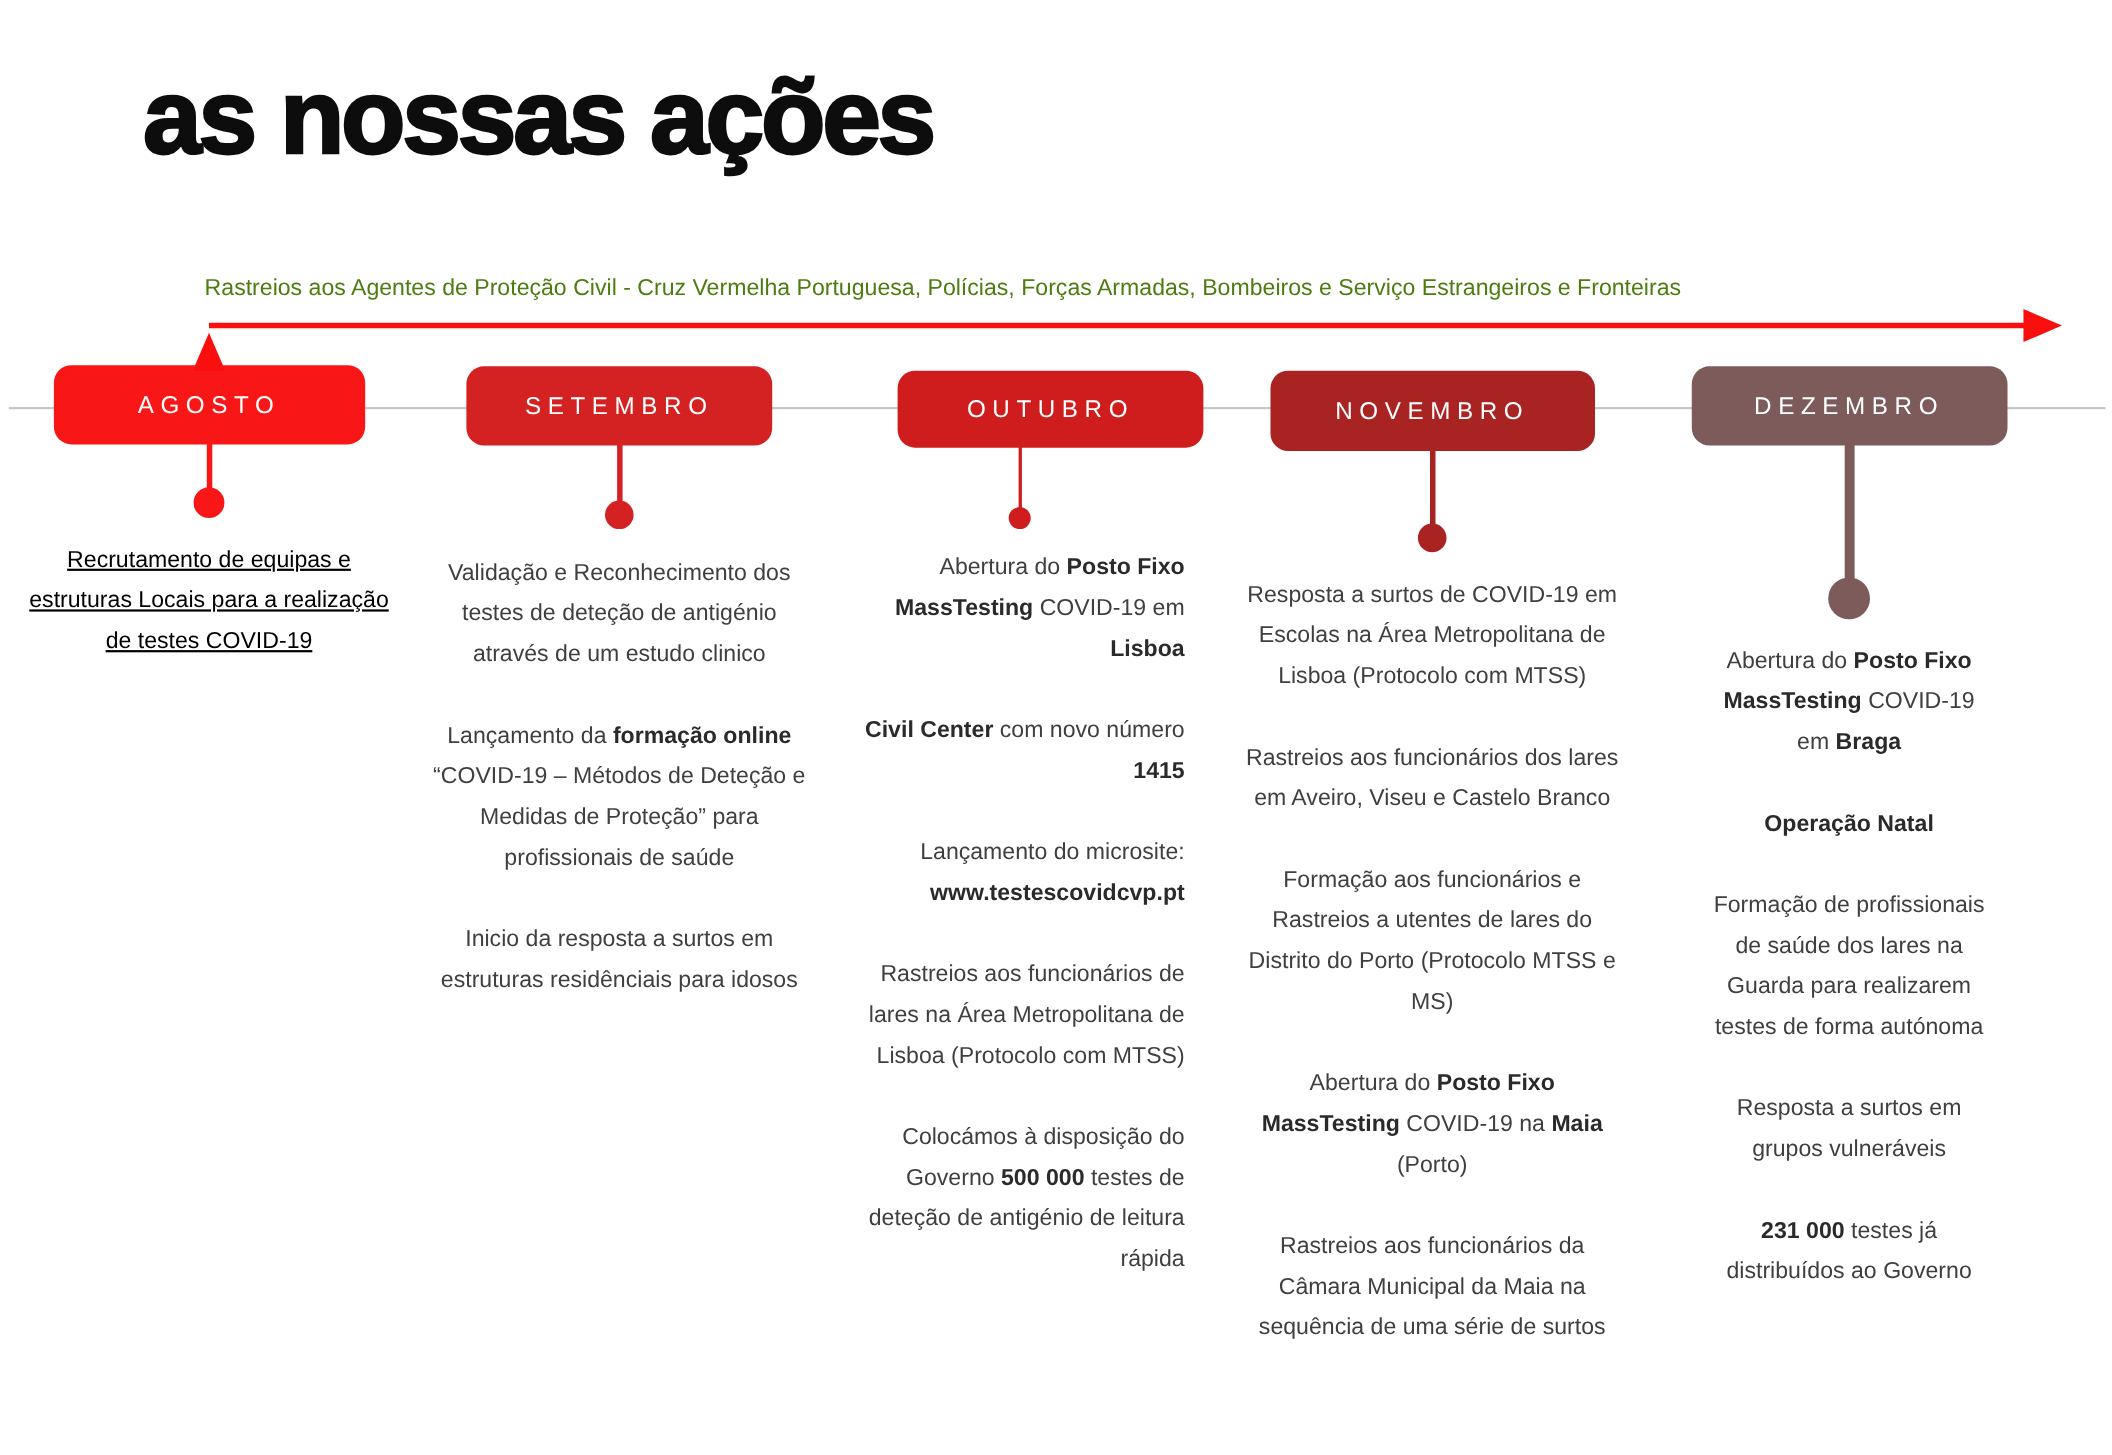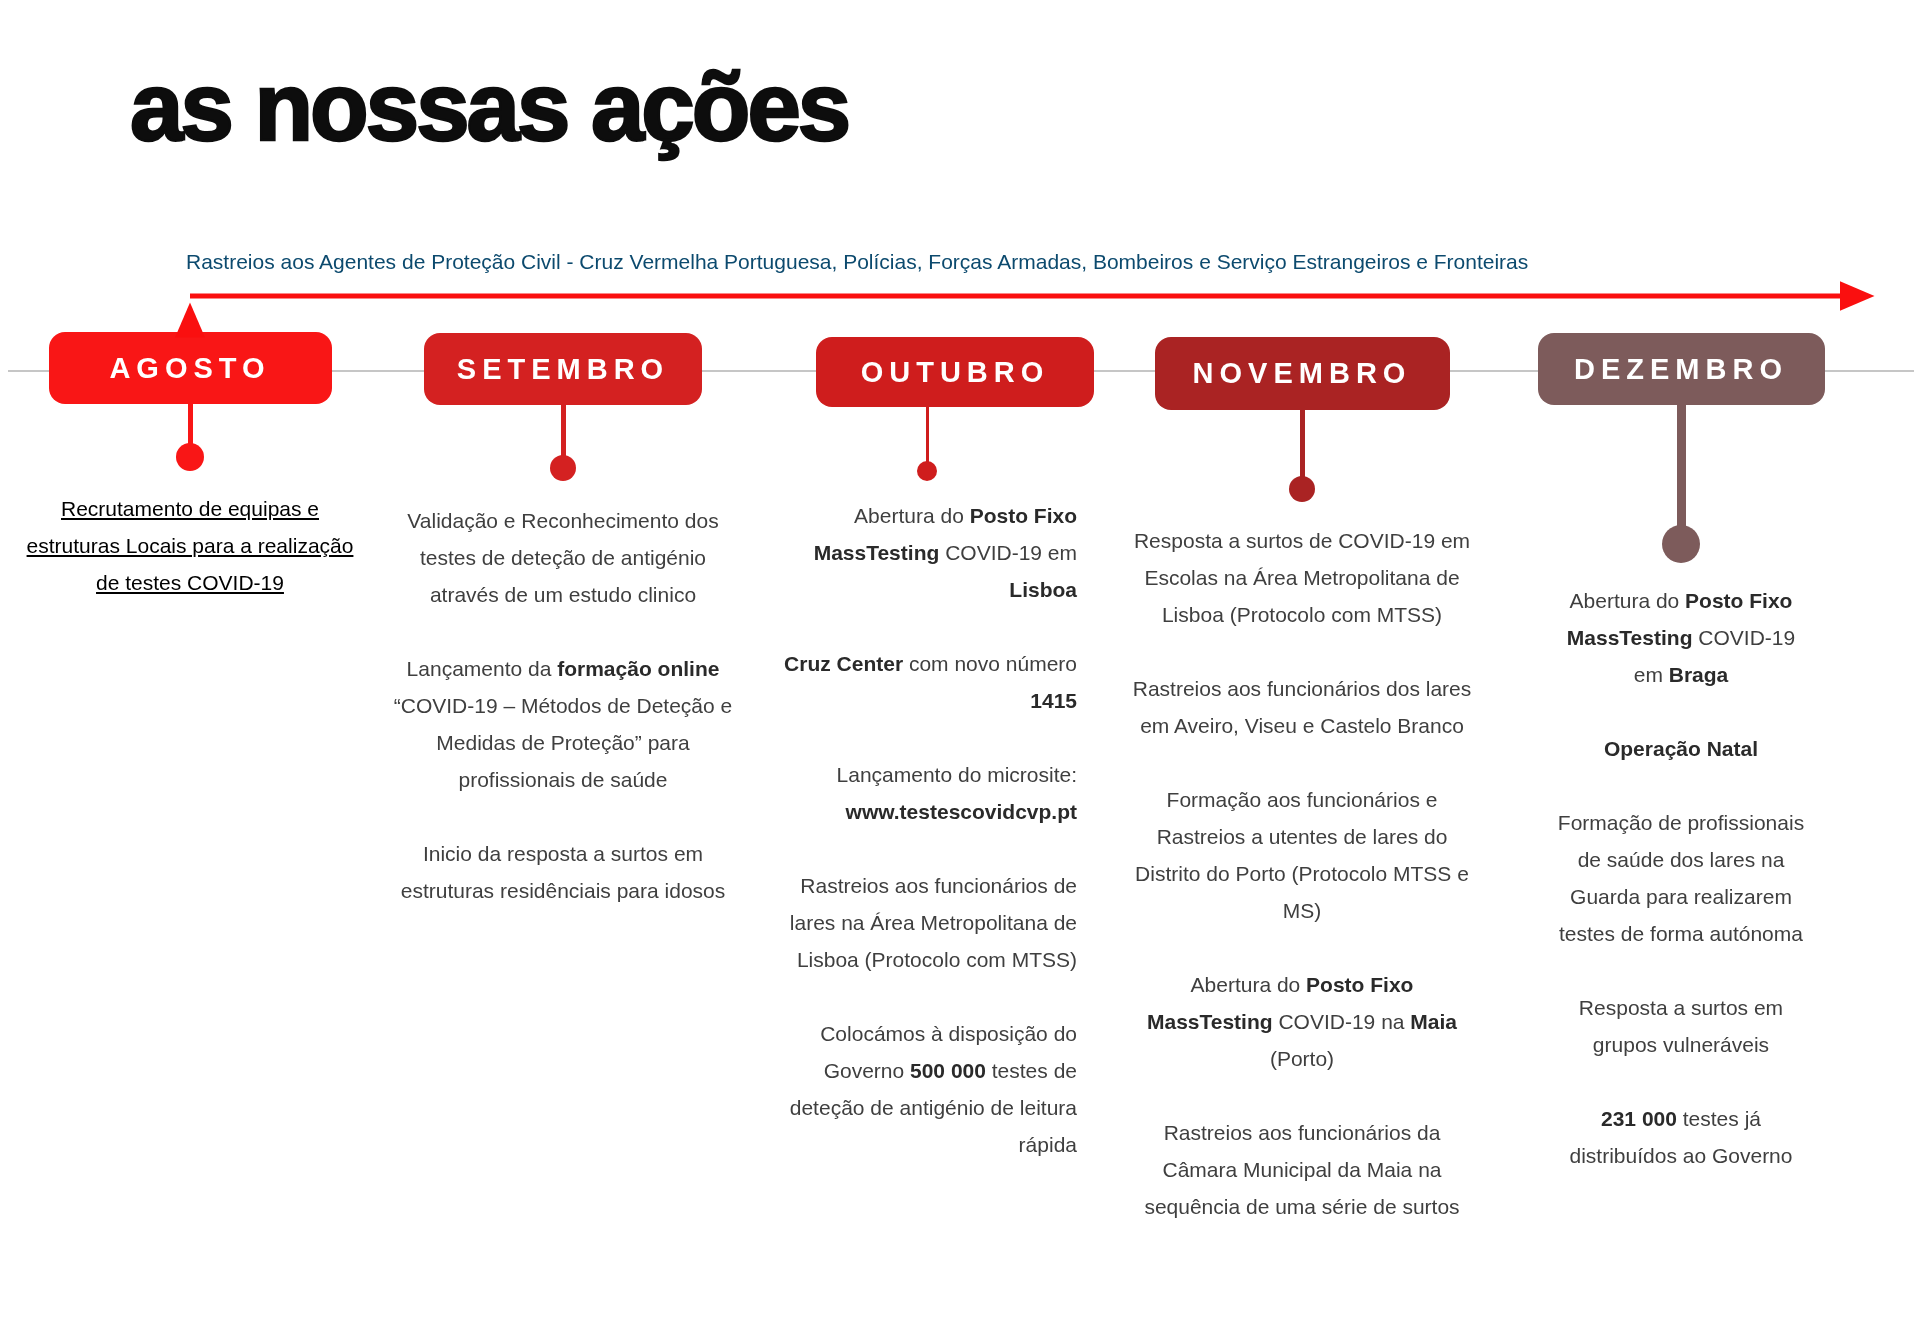--- a/index.html
+++ b/index.html
@@ -21,21 +21,21 @@
     letter-spacing: -3px;
     color: #0d0d0d;
     text-align: right;
     -webkit-text-stroke: 2.5px #0d0d0d;
   }
   .arrow-label {
     position: absolute;
     left: 186px;
     top: 250px;
     font-size: 21px;
-    color: #0c4a6e;
+    color: #4d7c0f;
     white-space: nowrap;
   }
   .axis-line {
     position: absolute;
     left: 8px;
     right: 6px;
     top: 370px;
     height: 2px;
     z-index: 1;
   }
@@ -49,22 +49,22 @@
   .badge {
     position: absolute;
     z-index: 3;
     border-radius: 16px;
     display: flex;
     align-items: center;
     justify-content: center;
   }
   .badge-label {
     color: #ffffff;
-    font-size: 29px;
-    font-weight: bold;
+    font-size: 22px;
+    font-weight: normal;
     letter-spacing: 6px;
     white-space: nowrap;
   }
   .connector-line { position: absolute; z-index: 2; }
   .connector-dot  { position: absolute; z-index: 2; border-radius: 50%; }
   .month-text {
     position: absolute;
     z-index: 2;
     text-align: center;
     font-size: 21px;
@@ -115,21 +115,21 @@
         <p><span>Lançamento da </span><b>formação online</b><span> “COVID-19 – Métodos de Deteção e Medidas de Proteção” para profissionais de saúde</span></p>
         <p><span>Inicio da resposta a surtos em estruturas residênciais para idosos</span></p>
       </div>
       <div class="badge" style="left: 788px; top: 337px; width: 278px; height: 70px; background: rgb(207, 29, 29); margin-left: 28px;">
         <span class="badge-label">OUTUBRO</span>
       </div>
       <div class="connector-line" style="left: 925.5px; top: 405px; width: 3px; height: 66px; background: rgb(207, 29, 29);"></div>
       <div class="connector-dot" style="left: 917px; top: 461px; width: 20px; height: 20px; background: rgb(207, 29, 29);"></div>
       <div class="month-text" style="left: 777px; top: 497px; width: 300px; color: rgb(63, 63, 63); text-align: right;">
         <p><span>Abertura do </span><b>Posto Fixo MassTesting</b><span> COVID-19 em </span><b>Lisboa</b></p>
-        <p><b>Cruz Center</b><span> com novo número </span><b>1415</b></p>
+        <p><b>Civil Center</b><span> com novo número </span><b>1415</b></p>
         <p><span>Lançamento do microsite: </span><b>www.testescovidcvp.pt</b></p>
         <p><span>Rastreios aos funcionários de lares na Área Metropolitana de Lisboa (Protocolo com MTSS)</span></p>
         <p><span>Colocámos à disposição  do Governo </span><b>500 000</b><span> testes de deteção de antigénio de leitura rápida</span></p>
       </div>
       <div class="badge" style="left: 1154.5px; top: 337px; width: 295px; height: 73px; background: rgb(170, 35, 35);">
         <span class="badge-label">NOVEMBRO</span>
       </div>
       <div class="connector-line" style="left: 1299.5px; top: 408px; width: 5px; height: 81px; background: rgb(170, 35, 35);"></div>
       <div class="connector-dot" style="left: 1289px; top: 476px; width: 26px; height: 26px; background: rgb(170, 35, 35);"></div>
       <div class="month-text" style="left: 1127px; top: 522px; width: 350px; color: rgb(63, 63, 63);">

